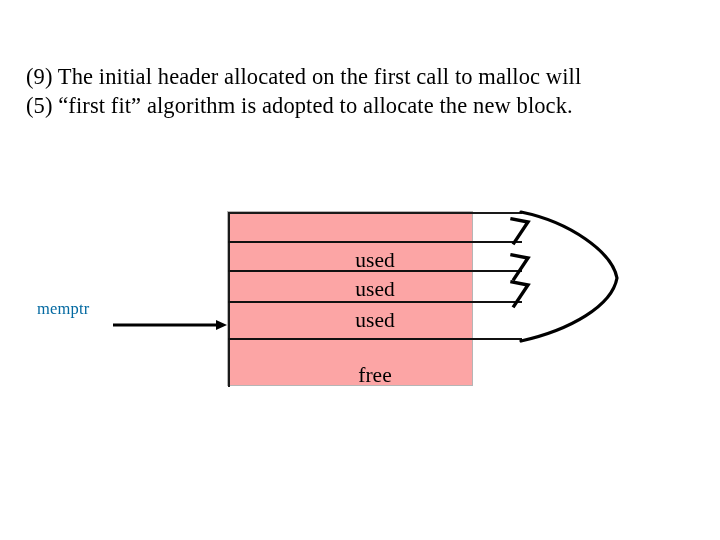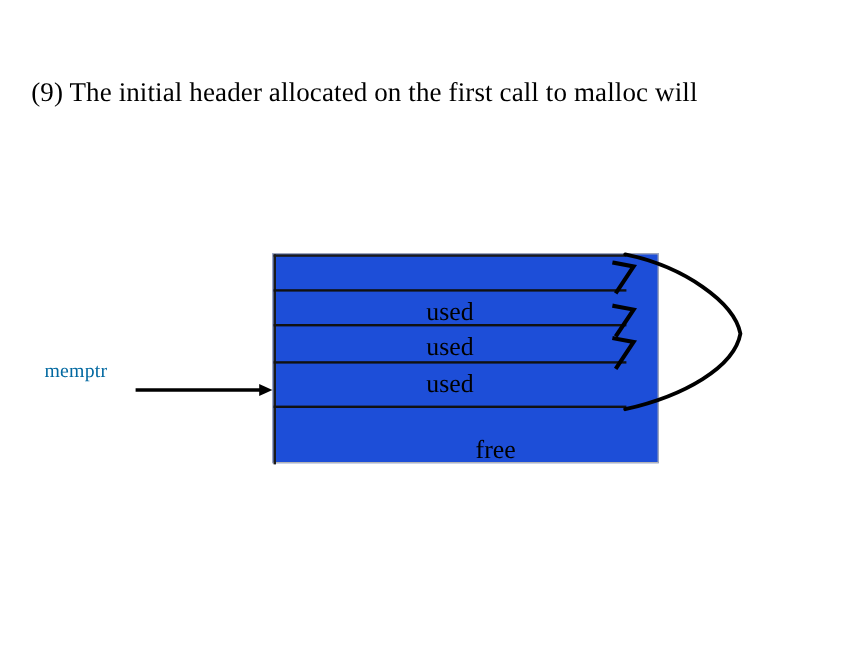--- a/index.html
+++ b/index.html
@@ -45,25 +45,25 @@
     left: 0;
     top: 0;
     width: 720px;
     height: 540px;
   }
 
   .mem-box {
     position: absolute;
     left: 227px;
     top: 211px;
-    width: 322px;
+    width: 246px;
     height: 175px;
     box-sizing: border-box;
     border: 1px solid #b5b5b5;
-    background: #1d4ed8;
+    background: #fca5a5;
   }
 
   
   .row-rule {
     position: absolute;
     left: 0;
     width: 294px;
     height: 0;
     border-top: 2px solid #111111;
   }
@@ -113,39 +113,40 @@
     pointer-events: none;
   }
 </style>
 </head>
 <body>
 
 <div id="slide">
 
   <div class="text-block">
     <div class="bullet-line">(9) The initial header allocated on the first call to malloc will</div>
+    <div class="bullet-line">(5) “first fit” algorithm is adopted to allocate the new block.</div>
   </div>
 
   <div class="diagram">
 
     <div class="mem-box">
 
       <div class="top-rule" style="top:0px;"></div>
       <div class="left-rule" style="left:0px;"></div>
 
       <div class="row-rule" style="top:29px;"></div>
       <div class="row-rule" style="top:58px;"></div>
       <div class="row-rule" style="top:89px;"></div>
       <div class="row-rule" style="top:126px;"></div>
 
       <div class="row-label" style="top:9px;"></div>
       <div class="row-label" style="top:38px;">used</div>
       <div class="row-label" style="top:67px;">used</div>
       <div class="row-label" style="top:98px;">used</div>
-      <div class="row-label" style="top:153px;margin-left:38px;">free</div>
+      <div class="row-label" style="top:153px;">free</div>
     </div>
 
     <div class="memptr-label">memptr</div>
 
     <svg class="overlay-svg" viewBox="0 0 720 540">
 
       <g>
         <line x1="113" y1="325" x2="220" y2="325" stroke="#000000" stroke-width="3"></line>
         <polygon points="227,325 216,320 216,330" fill="#000000"></polygon>
       </g>

